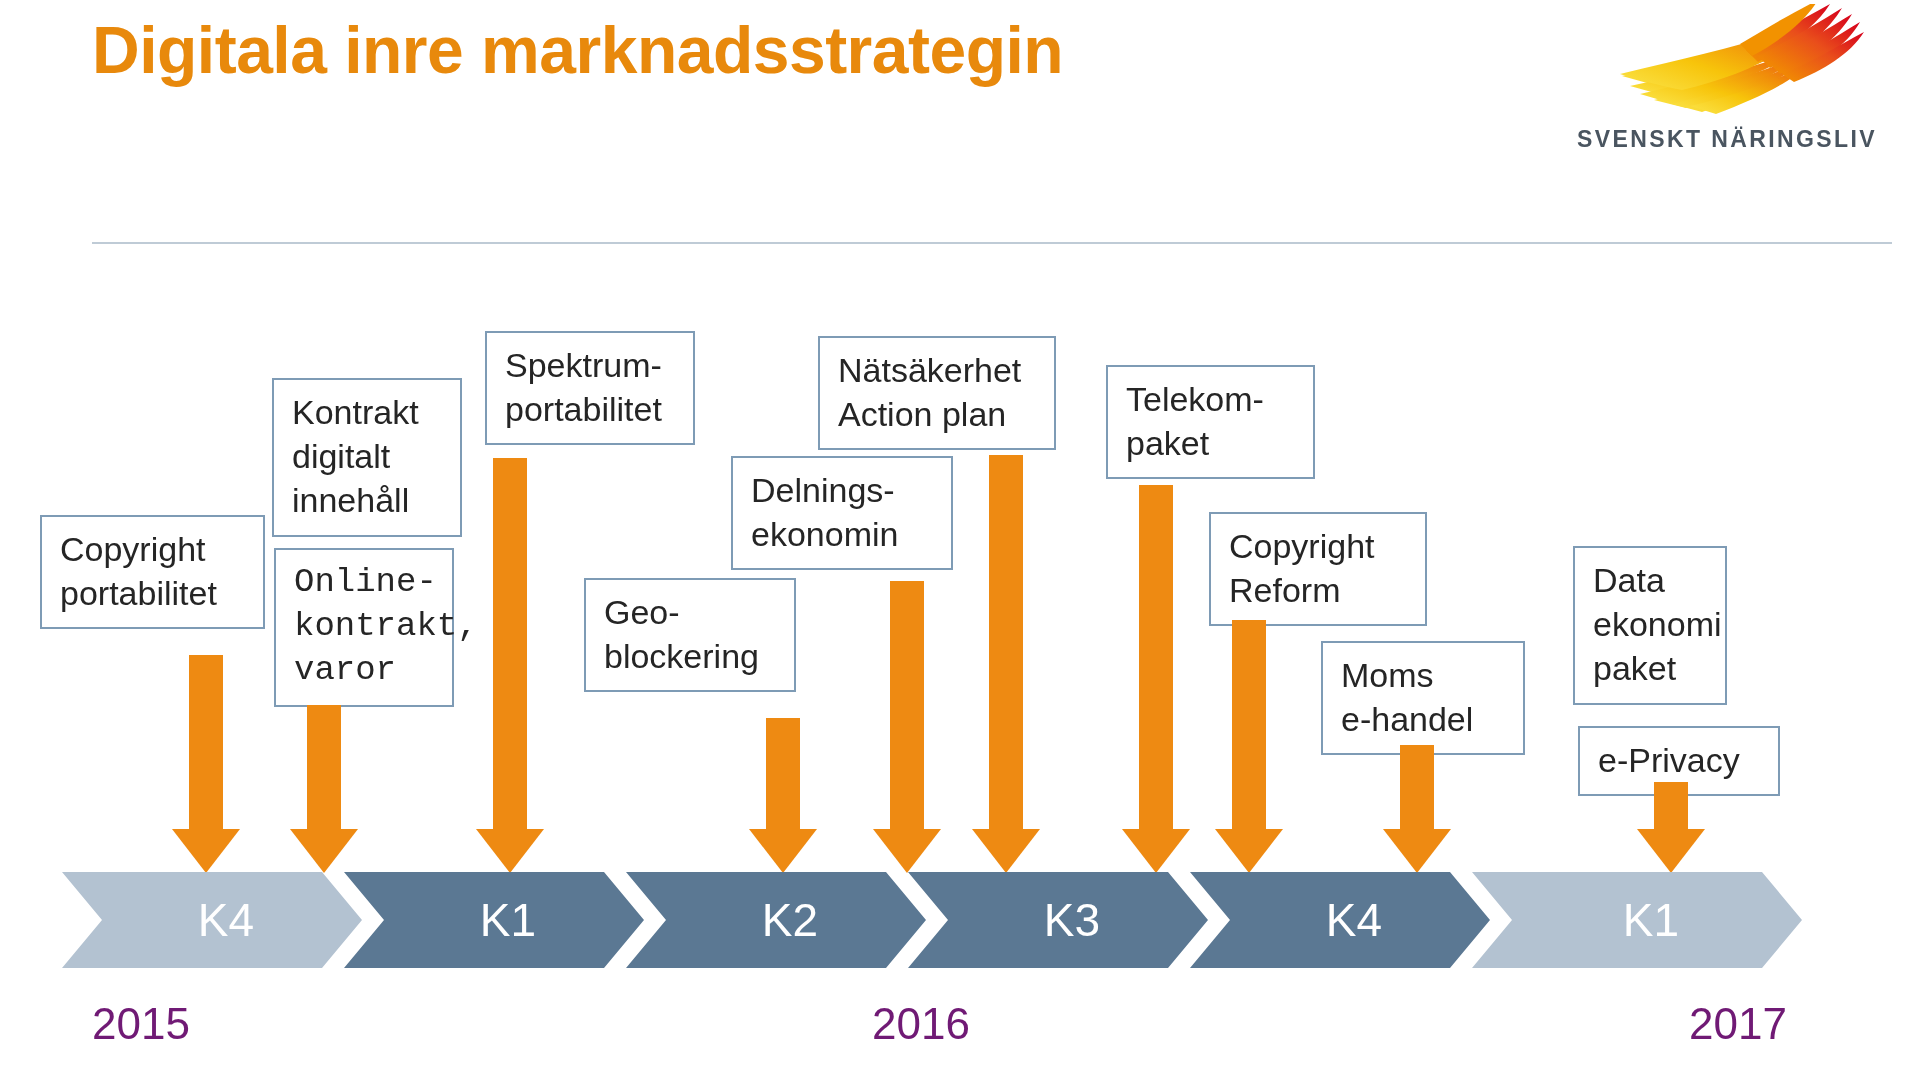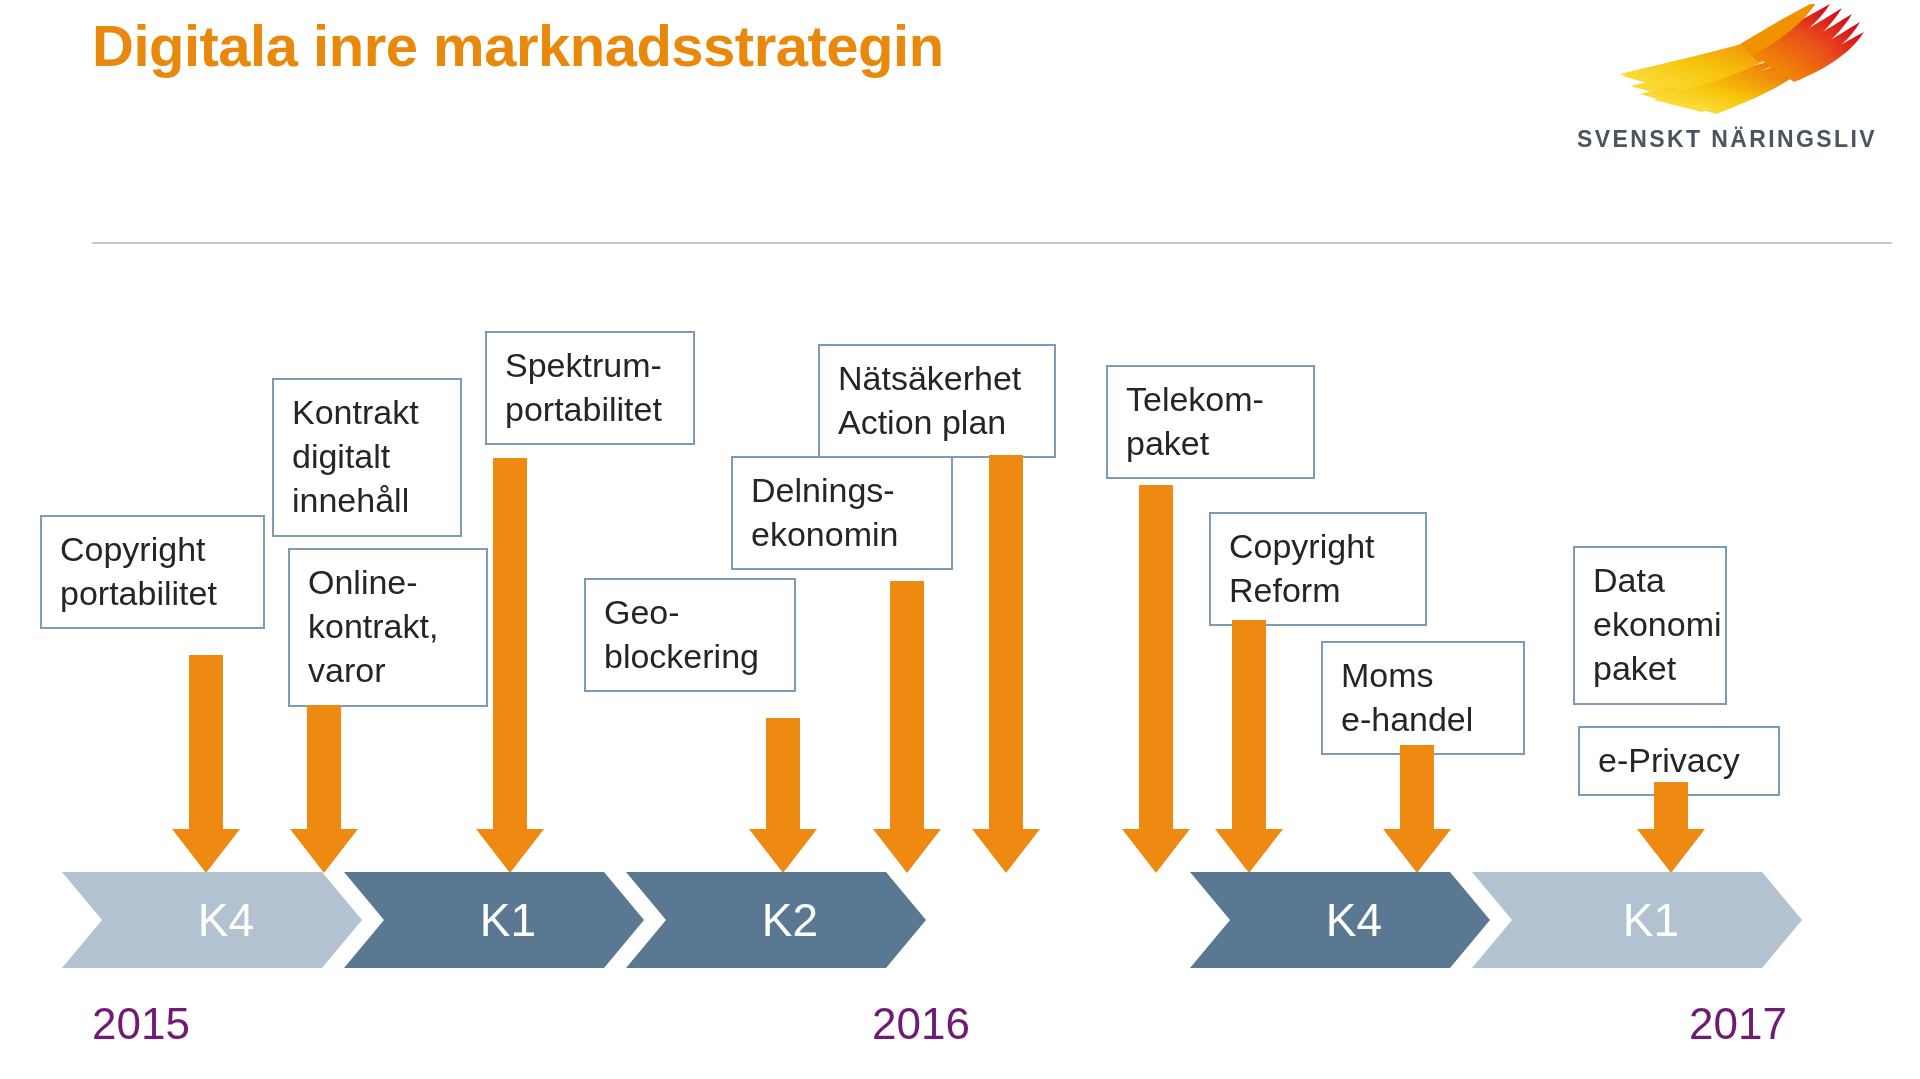--- a/index.html
+++ b/index.html
@@ -21,21 +21,21 @@
   }
 
   
   #title-block {
     position: absolute;
     left: 92px;
     top: 12px;
     width: 1400px;
   }
   .title-line {
-    font-size: 58px;
+    font-size: 66px;
     font-weight: bold;
     color: #E8890C;
     line-height: 1.18;
     letter-spacing: -0.5px;
     white-space: pre;
   }
   #logo {
     position: absolute;
     right: 28px;
     top: 4px;
@@ -175,30 +175,30 @@
   </div>
 
   <div id="divider"></div>
 
   <div id="callouts">
       <div class="callout" style="left: 40px; top: 515px; width: 225px;">Copyright
 portabilitet</div>
       <div class="callout" style="left: 272px; top: 378px; width: 190px;">Kontrakt
 digitalt
 innehåll</div>
-      <div class="callout" style="left: 288px; top: 548px; width: 200px;">Online-
+      <div class="callout" style="left: 274px; top: 548px; width: 180px; font-family: Liberation Mono, monospace;">Online-
 kontrakt,
 varor</div>
       <div class="callout" style="left: 485px; top: 331px; width: 210px;">Spektrum-
 portabilitet</div>
       <div class="callout" style="left: 584px; top: 578px; width: 212px;">Geo-
 blockering</div>
       <div class="callout" style="left: 731px; top: 456px; width: 222px;">Delnings-
 ekonomin</div>
-      <div class="callout" style="left: 818px; top: 336px; width: 238px; margin-top: 8px;">Nätsäkerhet
+      <div class="callout" style="left: 818px; top: 336px; width: 238px;">Nätsäkerhet
 Action plan</div>
       <div class="callout" style="left: 1106px; top: 365px; width: 209px;">Telekom-
 paket</div>
       <div class="callout" style="left: 1209px; top: 512px; width: 218px;">Copyright
 Reform</div>
       <div class="callout" style="left: 1321px; top: 641px; width: 204px;">Moms
 e-handel</div>
       <div class="callout" style="left: 1573px; top: 546px; width: 154px;">Data
 ekonomi
 paket</div>
@@ -221,20 +221,23 @@
   <div id="timeline">
       <div class="chevron light" style="left: 0px; width: 300px;">
         <span class="chevron-label">K4</span>
       </div>
       <div class="chevron dark" style="left: 282px; width: 300px;">
         <span class="chevron-label">K1</span>
       </div>
       <div class="chevron dark" style="left: 564px; width: 300px;">
         <span class="chevron-label">K2</span>
       </div>
+      <div class="chevron dark" style="left: 846px; width: 300px;">
+        <span class="chevron-label">K3</span>
+      </div>
       <div class="chevron dark" style="left: 1128px; width: 300px;">
         <span class="chevron-label">K4</span>
       </div>
       <div class="chevron light" style="left: 1410px; width: 330px;">
         <span class="chevron-label">K1</span>
       </div>
     </div>
 
   <div id="years">
       <div class="year-label" style="left: 92px;">2015</div>

